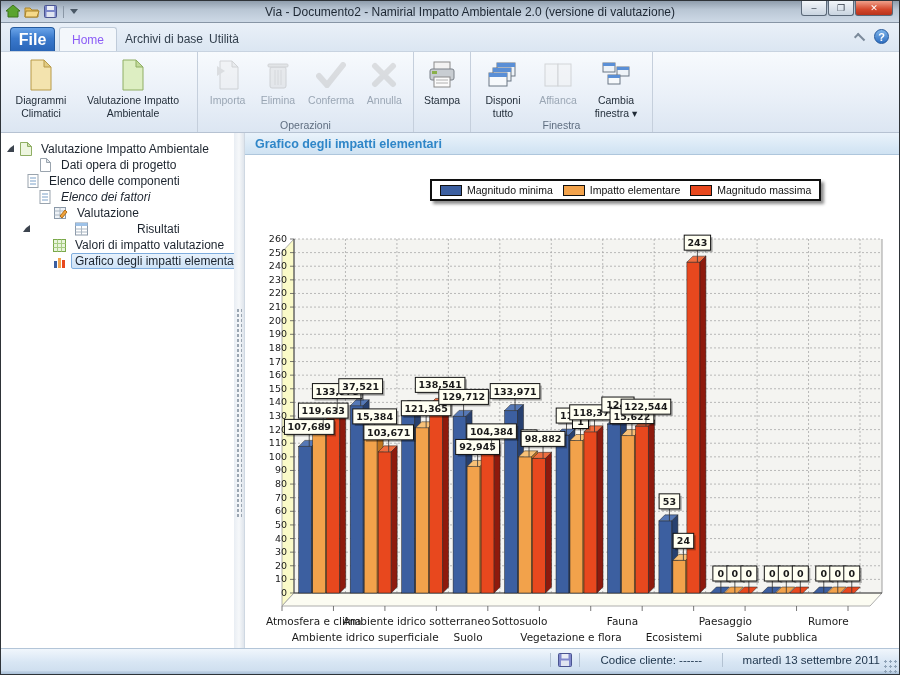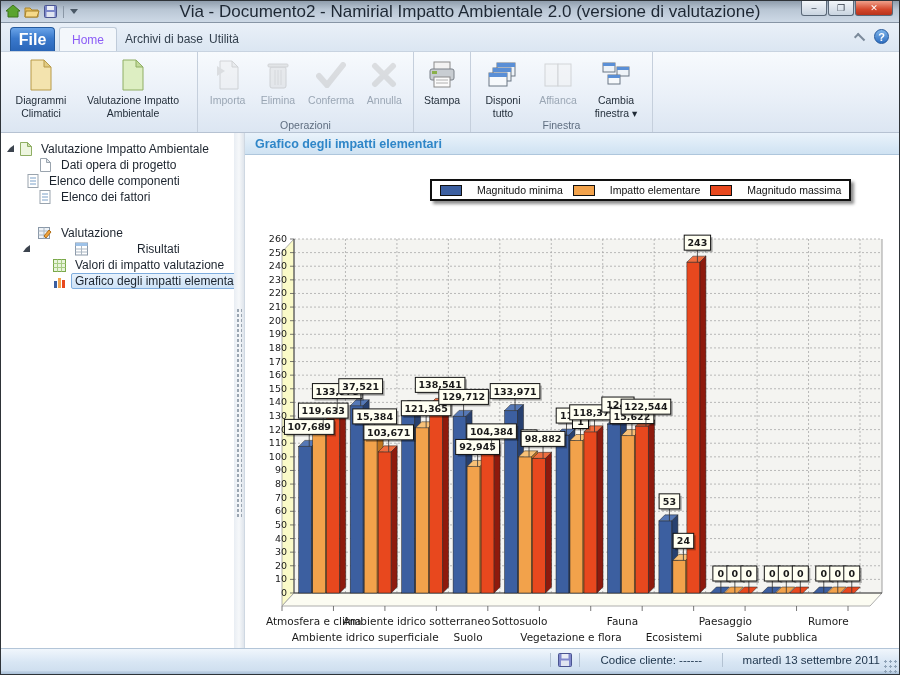--- a/index.html
+++ b/index.html
@@ -4,21 +4,21 @@
 <style>
   html,body{margin:0;padding:0;background:#3b4350;font-family:"Liberation Sans",sans-serif;}
   *{box-sizing:border-box;}
   .window{position:relative;width:900px;height:675px;background:#dfe9f4;overflow:hidden;border:1px solid #2e3338;}
   
   .titlebar{position:absolute;left:0;top:0;width:100%;height:22px;
     background:linear-gradient(#8f9dac,#b9c6d4 40%,#cdd9e6);border-bottom:1px solid #8795a5;
     display:flex;align-items:center;}
   .qat{display:flex;align-items:center;gap:4px;padding-left:5px;}
   .qat .sep{width:1px;height:12px;background:#8a97a6;margin:0 2px;}
-  .title-text{position:absolute;left:0;right:0;text-align:center;font-size:17px;color:#1d2733;pointer-events:none;margin-left:40px;}
+  .title-text{position:absolute;left:0;right:0;text-align:center;font-size:12px;color:#1d2733;pointer-events:none;margin-left:40px;}
   .winbtns{position:absolute;right:6px;top:0;display:flex;}
   .winbtn{width:26px;height:15px;border:1px solid #5a6878;border-top:none;display:flex;align-items:center;justify-content:center;
     font-size:9px;color:#2e3744;background:linear-gradient(#f2f6fa,#c9d4e0);border-radius:0 0 3px 3px;margin-left:1px;}
   .winbtn.close{background:linear-gradient(#f0a08a,#d4472b 60%,#b8331c);color:#fff;width:38px;}
   
   .tabrow{position:absolute;left:0;top:22px;width:100%;height:28px;background:linear-gradient(#e9f0f8,#dbe6f2);}
   .filetab{position:absolute;left:9px;top:4px;width:45px;height:24px;border-radius:4px 4px 0 0;
     background:linear-gradient(#6aa4e8,#3a79cc 45%,#2a66b8);color:#fff;font-size:16px;font-weight:bold;
     display:flex;align-items:center;justify-content:center;border:1px solid #245a9e;border-bottom:none;}
   .tab{position:absolute;top:4px;height:24px;padding:0 12px;font-size:12px;color:#33404e;
@@ -47,21 +47,21 @@
   .titem .tlbl{padding:0 3px;border:1px solid transparent;}
   .titem.selected .tlbl{background:linear-gradient(#e8f2fc,#cde2f7);border:1px solid #7fadde;border-radius:2px;}
   .splitter{width:10px;height:100%;background:linear-gradient(90deg,#e8edf3,#f6f8fa 50%,#dfe5ec);position:relative;}
   .splitter .grip{position:absolute;left:2px;top:175px;width:6px;height:210px;
     background-image:radial-gradient(#9aa5b1 1px,transparent 1.2px);background-size:4px 5px;}
   .content{position:relative;flex:1;height:100%;background:#fff;border-left:1px solid #cfd8e2;}
   .content-header{height:22px;background:linear-gradient(#eaf3fb,#cfe2f2);border-bottom:1px solid #aec6dc;
     display:flex;align-items:center;padding-left:10px;font-size:12.5px;font-weight:bold;color:#2f86c8;}
   .legend{position:absolute;left:185px;top:46px;display:flex;align-items:center;gap:10px;background:#fff;
     border:2px solid #111;box-shadow:3px 3px 3px rgba(0,0,0,.45);padding:3px 8px;z-index:5;}
-  .legend .litem{display:flex;align-items:center;gap:15px;font-size:10.5px;color:#111;}
+  .legend .litem{display:flex;align-items:center;gap:5px;font-size:10.5px;color:#111;}
   .legend .sw{width:22px;height:11px;border:1px solid #111;}
   
   .statusbar{position:absolute;left:0;top:647px;width:100%;height:23px;
     background:linear-gradient(#f0f6fc,#d8e6f4 60%,#cfdfef);border-top:1px solid #b3c5d8;
     display:flex;align-items:center;font-size:11.5px;color:#20374e;}
   .statusbar .sep{width:1px;height:14px;background:#b3c2d2;}
   .frame-bottom{position:absolute;left:0;top:670px;width:100%;height:5px;background:linear-gradient(#c5d6e8,#96b1cc);}
   .grip-corner{position:absolute;right:2px;bottom:1px;width:14px;height:14px;
     background-image:radial-gradient(#8ea2b6 1px,transparent 1.2px);background-size:5px 5px;}
   svg text{font-family:"DejaVu Sans",sans-serif;}
@@ -255,32 +255,32 @@
         <span class="ticon">
             <svg width="12" height="14">
               <rect x="1" y="0.5" width="10" height="13" fill="#fff" stroke="#9aa4ae"></rect>
               <line x1="3" y1="4" x2="9" y2="4" stroke="#7aa0c8"></line>
               <line x1="3" y1="7" x2="9" y2="7" stroke="#7aa0c8"></line>
               <line x1="3" y1="10" x2="9" y2="10" stroke="#7aa0c8"></line>
             </svg>
           </span>
         <span class="tlbl">Elenco delle componenti</span>
       </div>
-      <div class="titem" style="padding-left:36px;">
+      <div class="titem" style="padding-left:36px;font-style:italic;">
         <span class="ticon">
             <svg width="12" height="14">
               <rect x="1" y="0.5" width="10" height="13" fill="#fff" stroke="#9aa4ae"></rect>
               <line x1="3" y1="4" x2="9" y2="4" stroke="#7aa0c8"></line>
               <line x1="3" y1="7" x2="9" y2="7" stroke="#7aa0c8"></line>
               <line x1="3" y1="10" x2="9" y2="10" stroke="#7aa0c8"></line>
             </svg>
           </span>
         <span class="tlbl">Elenco dei fattori</span>
       </div>
-      <div class="titem" style="padding-left:36px;margin-top:20px;">
+      <div class="titem" style="padding-left:52px;">
         <span class="ticon">
             <svg width="14" height="14">
               <rect x="0.5" y="1.5" width="11" height="11" fill="#eef2f6" stroke="#8a98a8"></rect>
               <line x1="0.5" y1="5" x2="11.5" y2="5" stroke="#aab6c2"></line>
               <line x1="0.5" y1="9" x2="11.5" y2="9" stroke="#aab6c2"></line>
               <line x1="6" y1="1.5" x2="6" y2="12.5" stroke="#aab6c2"></line>
               <path d="M6,10 L11,4 L13,6 L8,12 z" fill="#f0a23c" stroke="#b06f18"></path>
             </svg>
           </span>
         <span class="tlbl">Valutazione</span>

